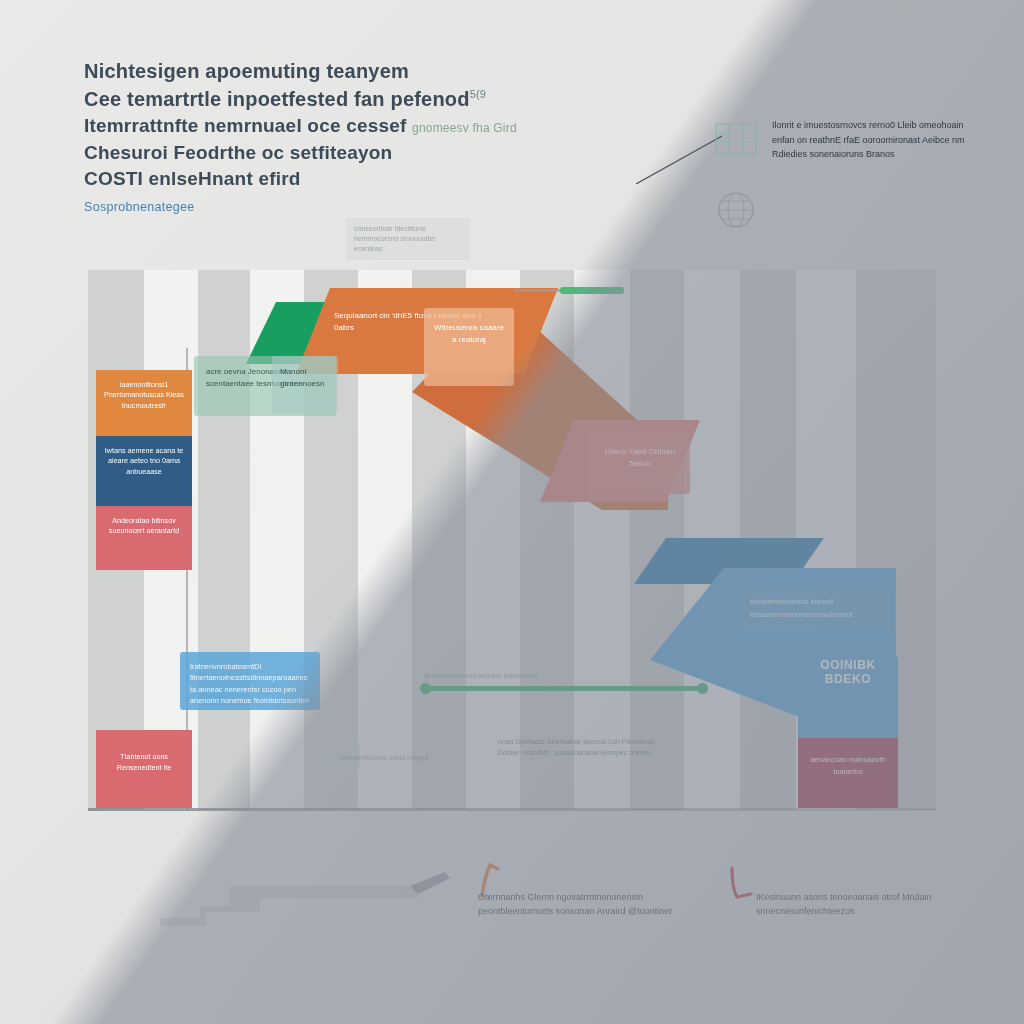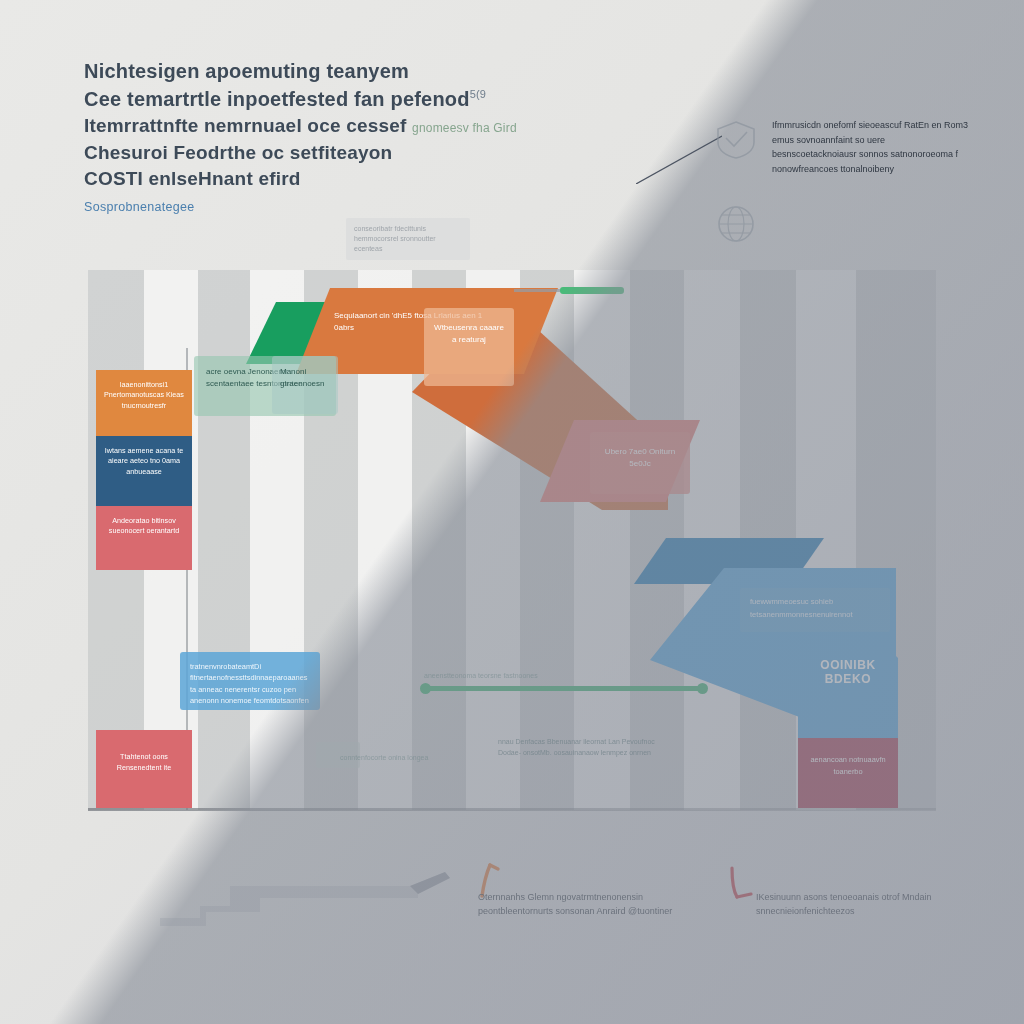--- a/index.html
+++ b/index.html
@@ -235,28 +235,31 @@
   <div class="foot foot-b">IKesinuunn asons tenoeoanais otrof Mndain snnecnieionfenichteezos</div>
 
   <div class="veil"></div>
 
   <svg class="connector" viewBox="0 0 86 52">
     <path d="M0 52 L86 4" stroke="#4c5462" stroke-width="1.2" fill="none"></path>
   </svg>
 
   <div class="notes">
 
-
     <div class="note">
       <svg class="ico" viewBox="0 0 44 40">
-        <path d="M22 2 L40 9 V22 C40 31 31 36 22 38 C13 36 4 31 4 22 V9 Z" fill="none" stroke="#8a929c" stroke-width="1.6"></path>
-        <path d="M12 18 L20 26 L33 12" fill="none" stroke="#8a929c" stroke-width="1.6"></path>
+        <rect x="2" y="4" width="40" height="30" fill="none" stroke="#7fb8a6" stroke-width="1.6"></rect>
+        <line x1="2" y1="13" x2="42" y2="13" stroke="#7fb8a6" stroke-width="1.2"></line>
+        <line x1="2" y1="22" x2="42" y2="22" stroke="#7fb8a6" stroke-width="1.2"></line>
+        <line x1="15" y1="4" x2="15" y2="34" stroke="#7fb8a6" stroke-width="1.2"></line>
+        <line x1="29" y1="4" x2="29" y2="34" stroke="#7fb8a6" stroke-width="1.2"></line>
       </svg>
-      <div class="txt">Ifmmrusicdn onefomf sieoeascuf RatEn en Rom3 emus sovnoannfaint so uere besnscoetacknoiausr sonnos satnonoroeoma f nonowfreancoes ttonalnoibeny</div>
+      <div class="txt">Ilonrit e imuestosrnovcs rerno0 Lleib omeohoain enfan on reathnE rfaE ooroomironast Aeibce nm Rdiedies sonenaioruns Branos</div>
     </div>
+
 
     <div class="note">
       <svg class="ico" viewBox="0 0 44 40">
         <circle cx="22" cy="20" r="17" fill="none" stroke="#8a929c" stroke-width="1.6"></circle>
         <ellipse cx="22" cy="20" rx="8" ry="17" fill="none" stroke="#8a929c" stroke-width="1.2"></ellipse>
         <line x1="5" y1="20" x2="39" y2="20" stroke="#8a929c" stroke-width="1.2"></line>
         <line x1="8" y1="11" x2="36" y2="11" stroke="#8a929c" stroke-width="1.1"></line>
         <line x1="8" y1="29" x2="36" y2="29" stroke="#8a929c" stroke-width="1.1"></line>
       </svg>
     </div>

